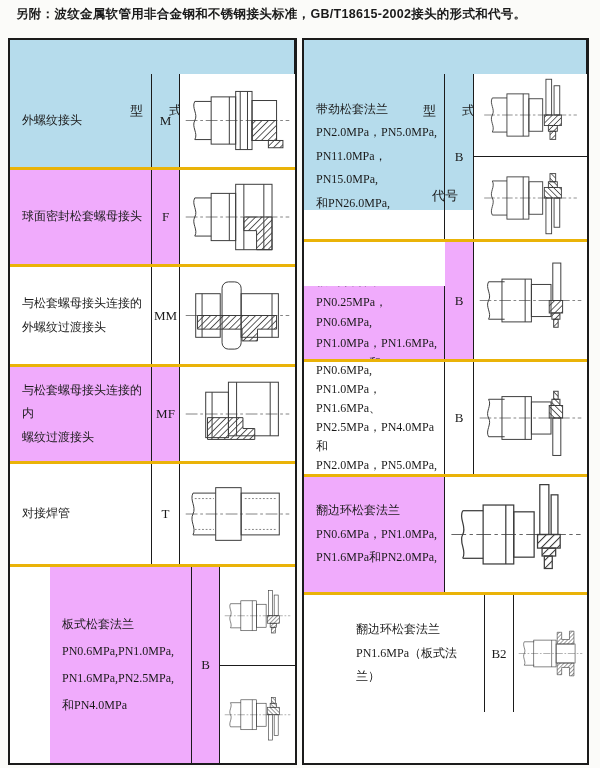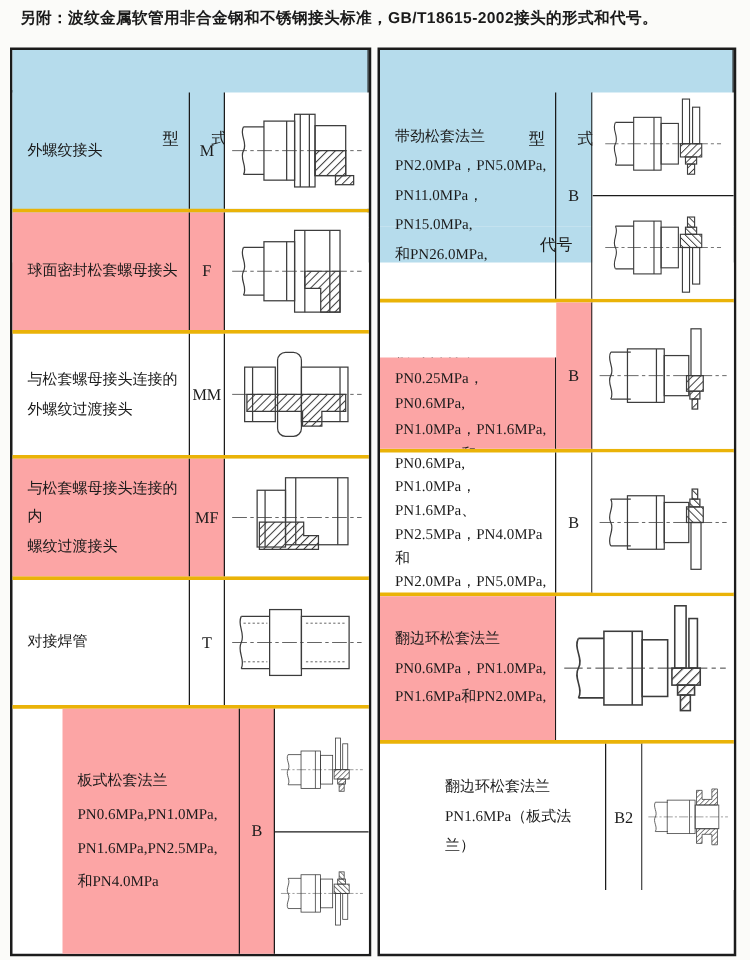--- a/index.html
+++ b/index.html
@@ -26,21 +26,21 @@
   .type{padding:3px 4px 3px 12px;font-family:"Liberation Serif",serif;
         font-size:12px;line-height:1.95;white-space:pre-line;}
   .tbl-left  .type{flex:0 0 142px;}
   .tbl-right .type{flex:0 0 141px;}
   .code{flex:0 0 28px;justify-content:center;font-family:"Liberation Serif",serif;font-size:13px;}
   .tbl-right .code{flex:0 0 29px;}
   .diag{flex:1 1 auto;flex-direction:column;align-items:stretch;padding:0;background:#fff;}
   .dwrap{flex:1 1 0;display:flex;align-items:center;justify-content:center;padding:2px 3px;min-height:0;}
   .dwrap + .dwrap{border-top:1px solid #1b1b1b;}
   .dwrap svg{width:100%;height:100%;display:block;}
-  .hl{background:#fca5a5;}
+  .hl{background:#f0abfc;}
   .hd{background:#b6dcec;}
   .lh-loose{line-height:2.25;}
   .lh-snug{line-height:1.72;margin-top:44px;}
   .lh-tight{line-height:1.58;}
 </style>
 </head>
 <body>
 
 <div class="title">另附：波纹金属软管用非合金钢和不锈钢接头标准，GB/T18615-2002接头的形式和代号。</div>
 

